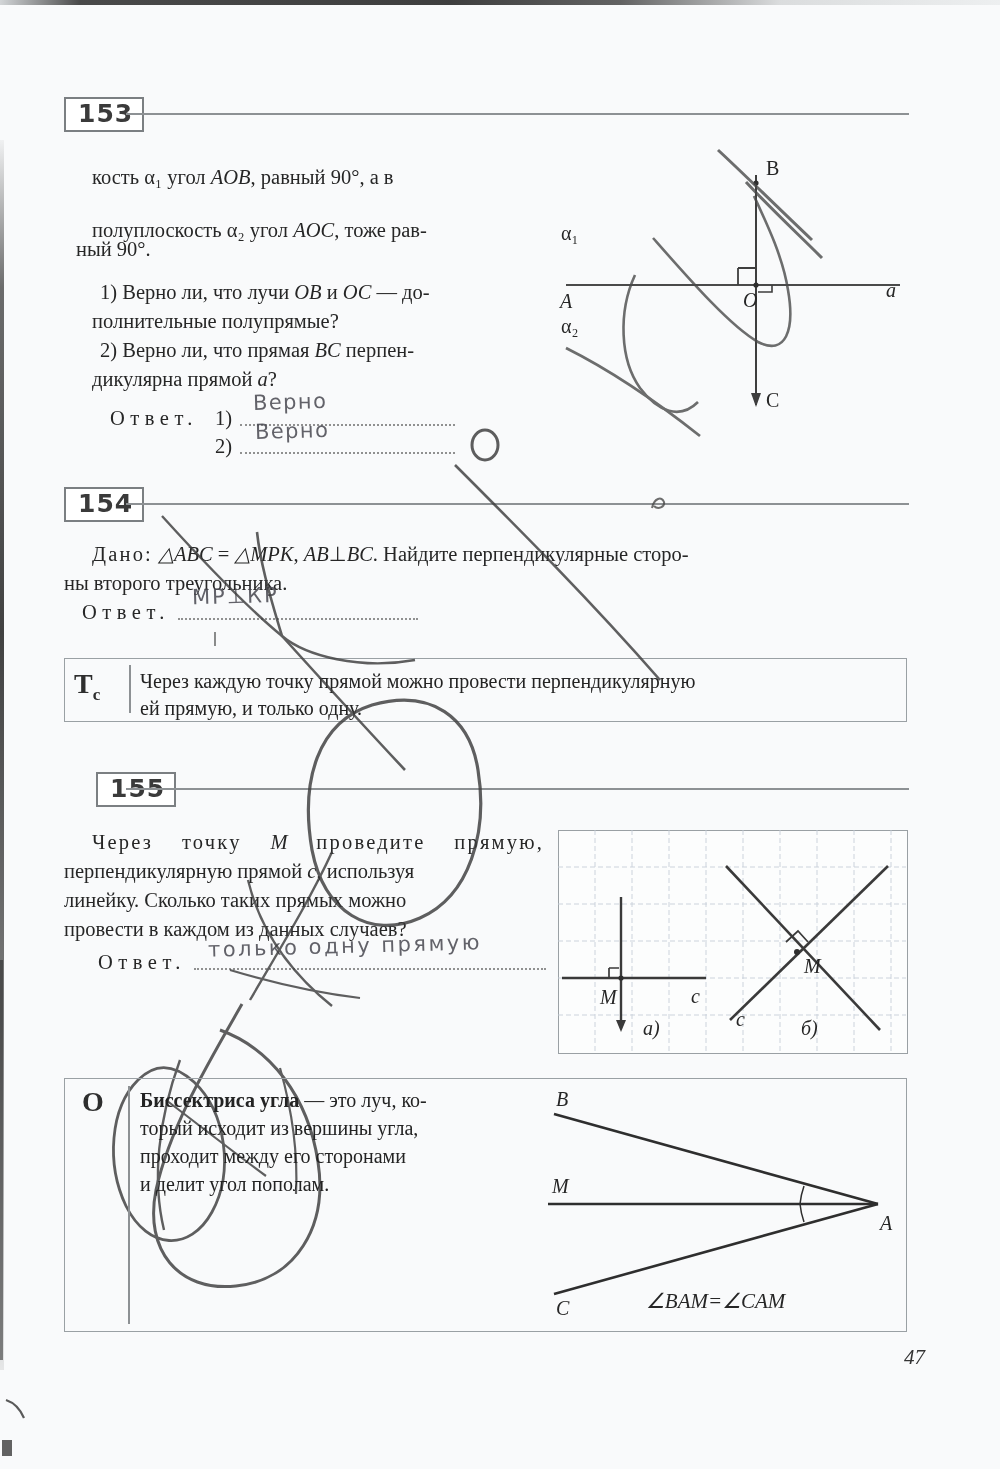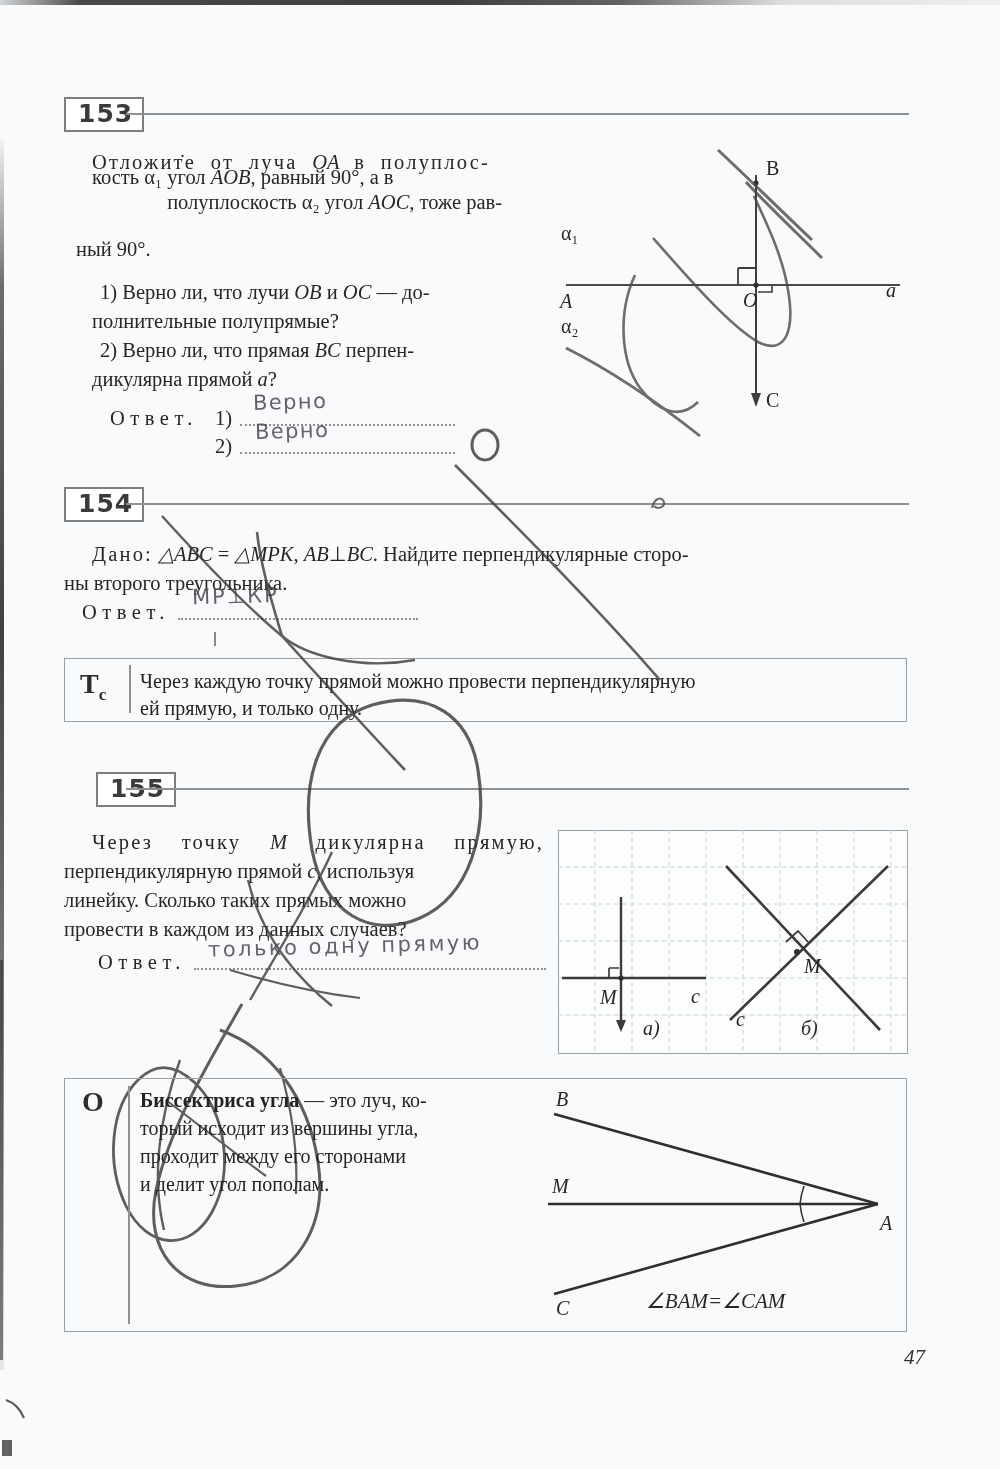--- a/index.html
+++ b/index.html
@@ -103,27 +103,24 @@
   <div class="scan-left"></div>
   <div class="scan-left2"></div>
   <div class="scan-blob"></div>
   <svg class="scan-hook" style="left:4px;top:1398px;width:30px;height:30px;">
     <path d="M2,2 Q14,6 20,20" stroke="#5a5a5a" stroke-width="2.2" fill="none"></path>
   </svg>
 
   <div class="exnum" style="left:64px;top:97px;">153</div>
   <div class="exrule" style="left:126px;top:113px;width:783px;"></div>
 
-  <div class="txt just" style="left:92px;top:148px;width:398px;">
-    <span class="sp">Отложит̇е от луча </span><span class="it">OA</span><span class="sp"> в полуплос-</span>
-  </div>
   <div class="txt" style="left:92px;top:163px;width:410px;">
     <span>кость </span><span>α₁</span><span> угол </span><span class="it">AOB</span><span>, равный 90°, а в</span>
   </div>
-  <div class="txt" style="left:92px;top:188px;width:410px;text-align:right;">
+  <div class="txt" style="left:92px;top:216px;width:410px;">
     <span>полуплоскость </span><span>α₂</span><span> угол </span><span class="it">AOC</span><span>, тоже рав-</span>
   </div>
   <div class="txt" style="left:76px;top:235px;">ный 90°.</div>
 
   <div class="txt" style="left:100px;top:278px;">
     <span>1) Верно ли, что лучи </span><span class="it">OB</span><span> и </span><span class="it">OC</span><span> — до-</span>
   </div>
   <div class="txt" style="left:92px;top:307px;">полнительные полупрямые?</div>
 
   <div class="txt" style="left:100px;top:336px;">
@@ -188,32 +185,32 @@
     <span class="sp">Дано:</span>
     <span class="it">△ABC</span><span> = </span><span class="it">△MPK</span><span>, </span><span class="it">AB</span><span>⊥</span><span class="it">BC</span><span>. Найдите перпендикулярные сторо-</span>
   </div>
   <div class="txt" style="left:64px;top:569px;">ны второго треугольника.</div>
 
   <div class="txt sp2" style="left:82px;top:598px;">Ответ.</div>
   <div class="dots" style="left:178px;top:618px;width:240px;"></div>
   <div class="hand" style="left:192px;top:584px;letter-spacing:2px;">МР⊥КР</div>
 
   <div class="statbox" style="left:64px;top:658px;width:841px;height:62px;"></div>
-  <div class="statmark" style="left:80px;top:668px;">
+  <div class="statmark" style="left:74px;top:668px;">
     <span>Т</span><sub style="font-size:17px;">с</sub>
   </div>
   <div class="statdiv" style="left:129px;top:665px;height:48px;"></div>
   <div class="stattext" style="left:140px;top:667px;">Через каждую точку прямой можно провести перпендикулярную</div>
   <div class="stattext" style="left:140px;top:694px;">ей прямую, и только одну.</div>
 
   <div class="exnum" style="left:64px;top:772px;margin-left:32px;">155</div>
   <div class="exrule" style="left:126px;top:788px;width:783px;"></div>
 
   <div class="txt just" style="left:92px;top:828px;width:452px;">
-    <span class="sp">Через точку </span><span class="it">M</span><span class="sp"> дикулярна прямую,</span>
+    <span class="sp">Через точку </span><span class="it">M</span><span class="sp"> проведите прямую,</span>
   </div>
   <div class="txt" style="left:64px;top:857px;width:480px;">
     <span>перпендикулярную прямой </span><span class="it">c</span><span>, используя</span>
   </div>
   <div class="txt" style="left:64px;top:886px;">линейку. Сколько таких прямых можно</div>
   <div class="txt" style="left:64px;top:915px;">провести в каждом из данных случаев?</div>
 
   <div class="txt sp2" style="left:98px;top:948px;">Ответ.</div>
   <div class="dots" style="left:194px;top:968px;width:352px;"></div>
   <div class="hand" style="left:208px;top:934px;letter-spacing:2.5px;">только одну прямую</div>

